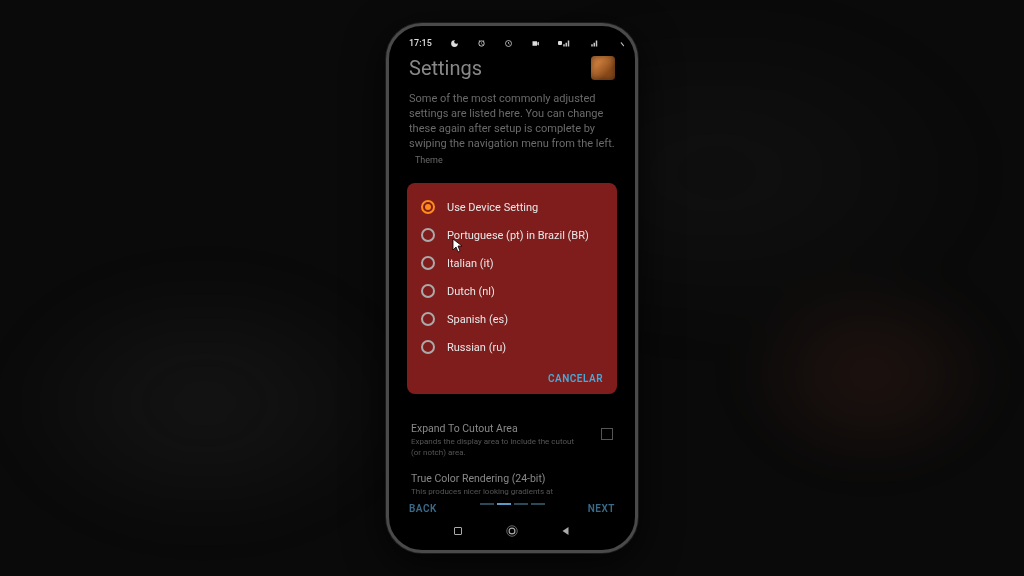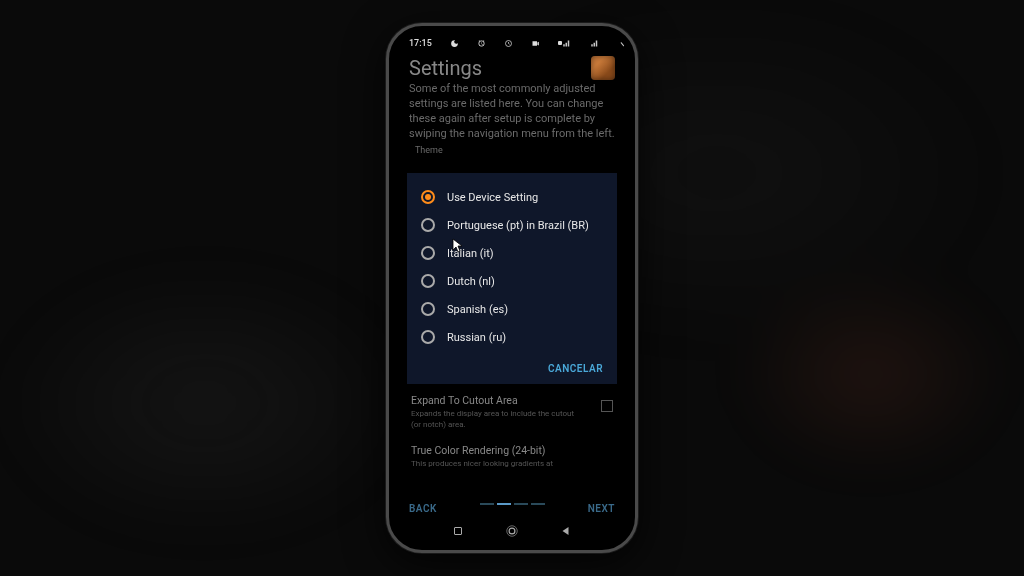--- a/index.html
+++ b/index.html
@@ -60,21 +60,21 @@
   .sb-left, .sb-right { display: flex; align-items: center; gap: 18px; }
   .sb-right svg { opacity: 0.9; }
   .content {
     padding: 6px 14px 0;
     color: #999;
   }
   .header-row {
     display: flex;
     align-items: center;
     justify-content: space-between;
-    margin-bottom: 2px;
+    margin-bottom: 12px;
   }
   .page-title {
     font-size: 20px;
     color: #888;
     font-weight: 400;
   }
   .avatar {
     width: 24px;
     height: 24px;
     border-radius: 4px;
@@ -87,24 +87,24 @@
     line-height: 1.35;
     margin-bottom: 4px;
   }
   .section-label {
     font-size: 9px;
     color: #6a6a6a;
     margin-bottom: 18px;
     padding-left: 6px;
   }
   .dialog {
-    background: #0f172a;
-    border-radius: 0;
+    background: #7f1d1d;
+    border-radius: 8px;
     padding: 10px 0 6px;
-    margin: 0 -2px;
+    margin: 18px -2px;
   }
   .radio-row {
     display: flex;
     align-items: center;
     gap: 12px;
     padding: 7px 14px;
     cursor: pointer;
   }
   .radio {
     width: 14px;

